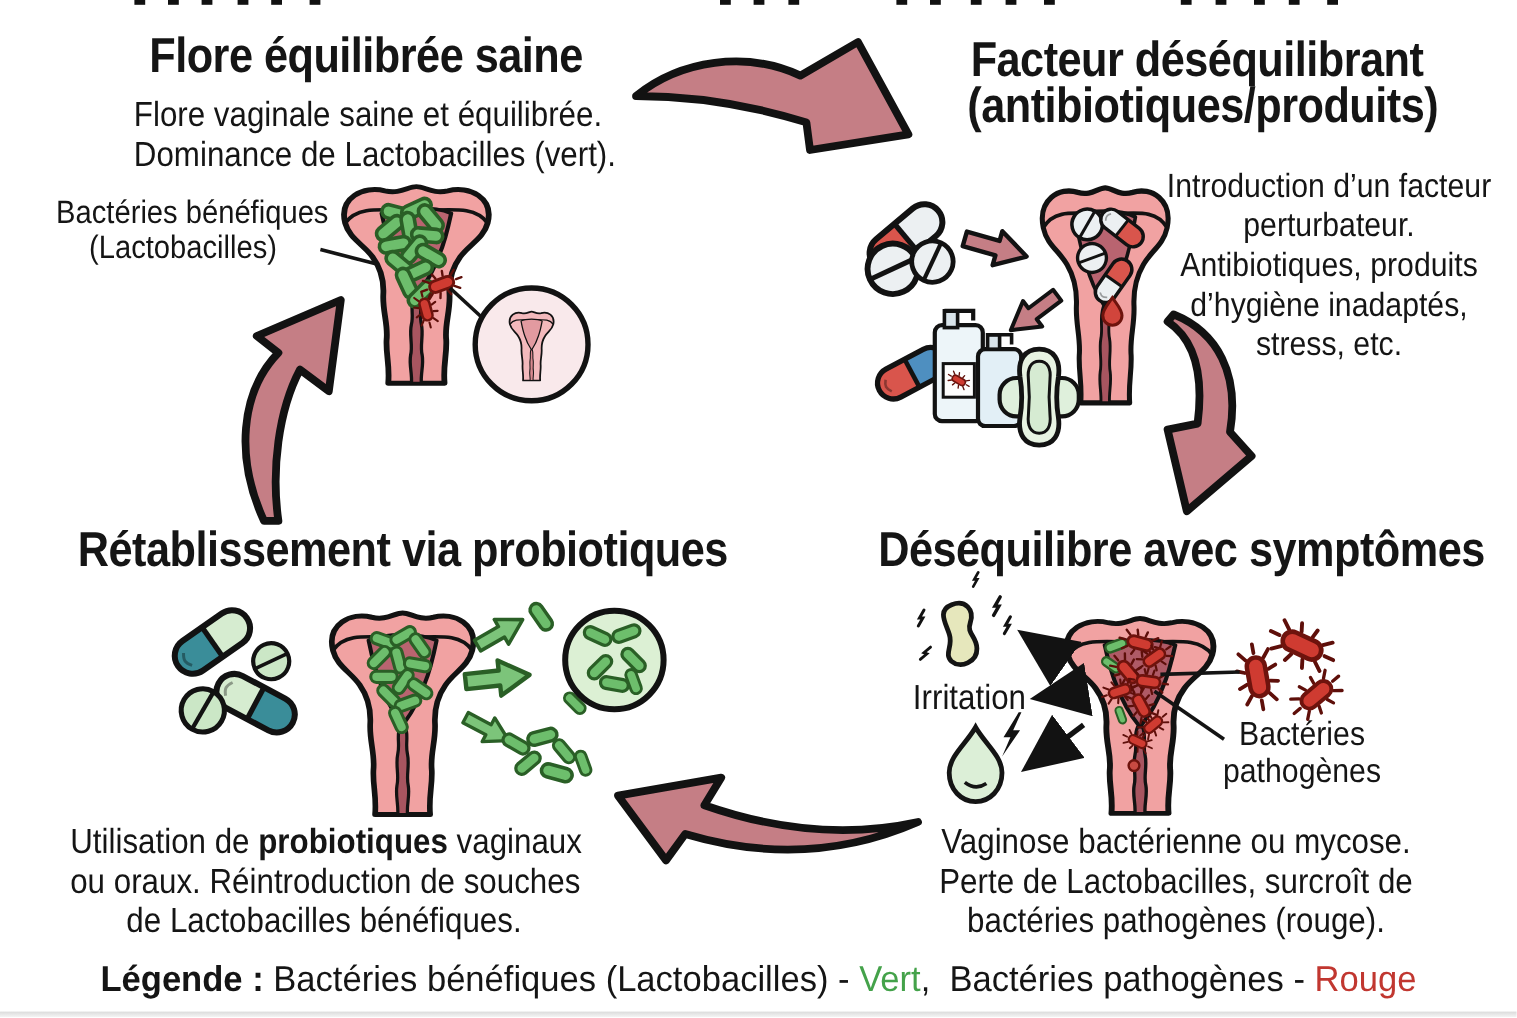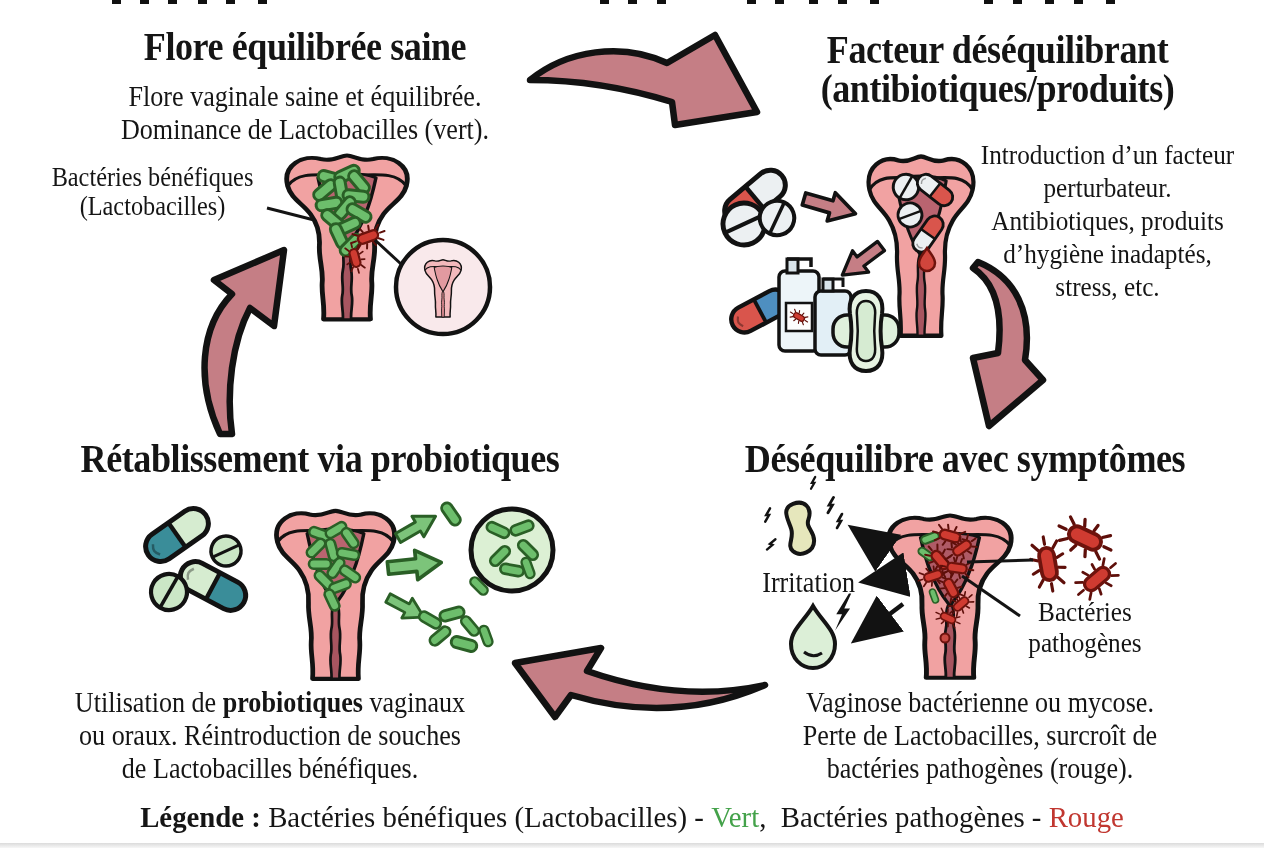--- a/index.html
+++ b/index.html
@@ -1,17 +1,17 @@
 <!DOCTYPE html>
 <html><head>
 <meta charset="utf-8">
 <style>
   html,body{margin:0;padding:0;background:#fff;}
   .canvas{position:relative;width:1264px;height:848px;background:#fff;overflow:hidden;
-          font-family:Liberation Serif, serif;color:#151515;}
+          font-family:Liberation Sans, sans-serif;color:#151515;}
   .abs{position:absolute;}
   .ttl{font-weight:700;font-size:41px;line-height:40px;text-align:center;
        transform:scaleX(.88);transform-origin:50% 0;letter-spacing:-.5px;white-space:nowrap;}
   .body-txt{font-size:29px;line-height:33px;text-align:center;transform:scaleX(.9);
        transform-origin:50% 0;white-space:nowrap;}
   .small-lbl{font-size:27px;line-height:29px;text-align:center;transform:scaleX(.9);
        transform-origin:50% 0;white-space:nowrap;}
   .b{font-weight:700;}
   .legend-row{top:800px;left:0;width:1264px;display:flex;justify-content:center;
        font-size:30px;white-space:pre;transform:scaleX(.96);transform-origin:50% 0;}

